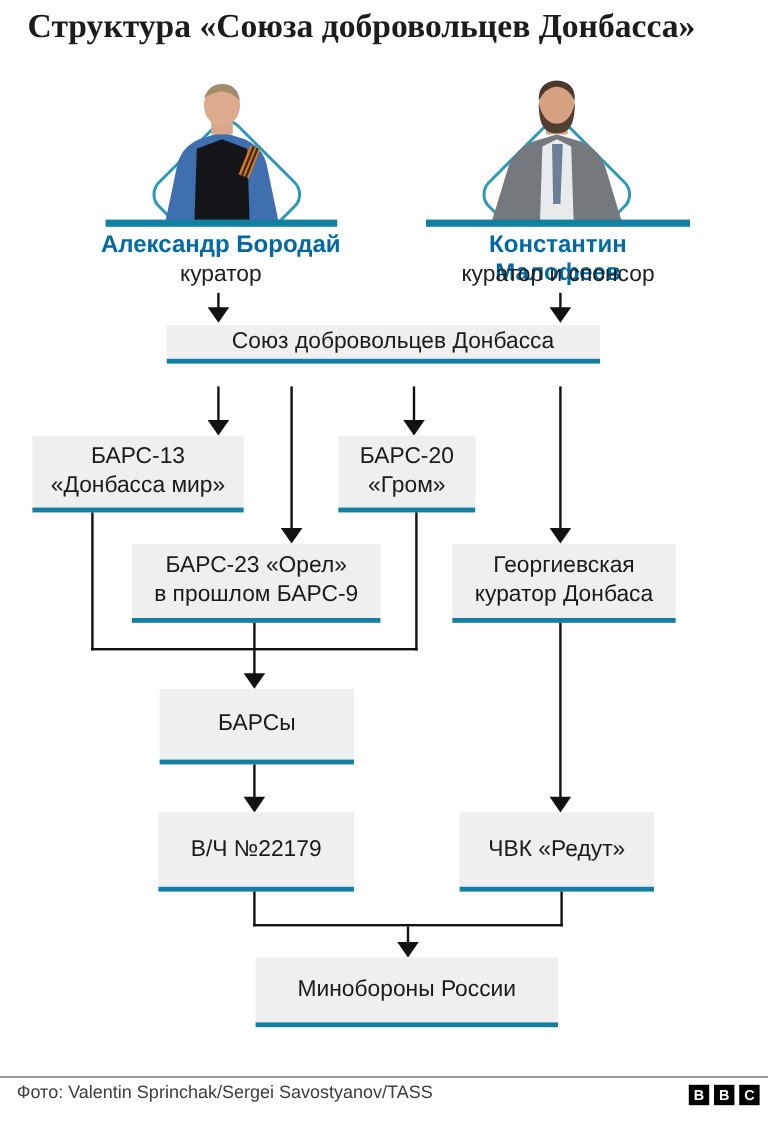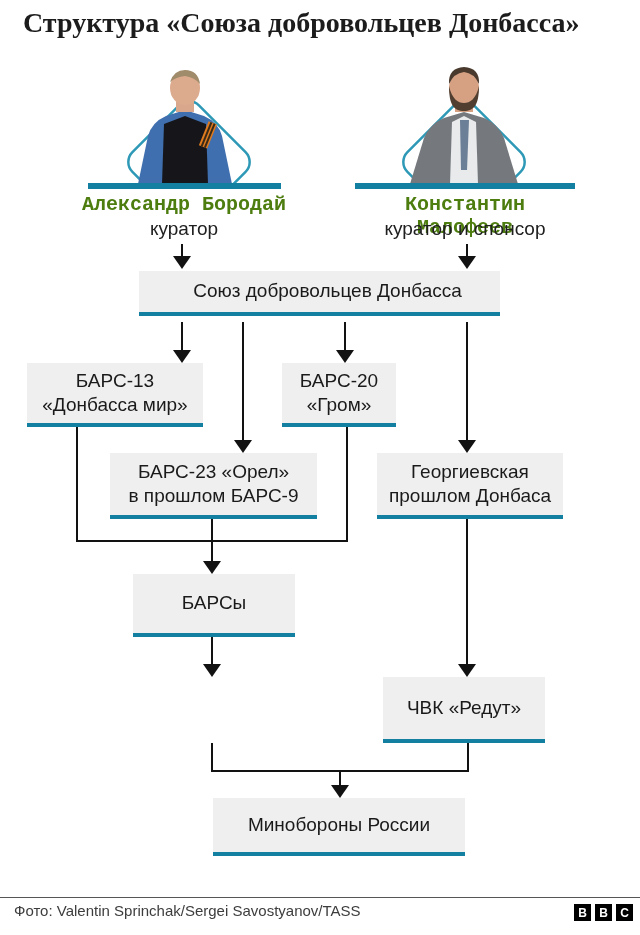--- a/index.html
+++ b/index.html
@@ -6,21 +6,21 @@
   .canvas{position:relative;width:640px;height:935px;background:#ffffff;
           font-family:"Liberation Sans",sans-serif;overflow:hidden;}
 
   .title{position:absolute;left:23px;top:6px;width:622px;
          font-family:"Liberation Serif",serif;font-weight:700;
          font-size:28px;line-height:1.2;color:#1c1c1c;}
 
   .person-photo{position:absolute;width:170px;height:126px;}
   .photo-bar{position:absolute;height:6px;background:#1380a1;}
   .person-name{position:absolute;width:220px;text-align:center;
-               font-weight:700;font-size:20px;color:#4d7c0f;font-family:Liberation Mono, monospace;}
+               font-weight:700;font-size:20px;color:#0369a1;}
   .person-role{position:absolute;width:220px;text-align:center;
                font-size:19px;color:#202020;}
 
   .node{position:absolute;background:#efefef;border-bottom:4px solid #1380a1;
         display:flex;flex-direction:column;align-items:center;justify-content:center;
         text-align:center;font-size:19px;line-height:1.28;color:#1a1a1a;box-sizing:border-box;}
 
   .vline{position:absolute;width:2px;background:#121212;}
   .hline{position:absolute;height:2px;background:#121212;}
   .arrowhead{position:absolute;width:0;height:0;
@@ -70,21 +70,21 @@
   </svg>
   <div class="photo-bar" style="left:355px;top:183px;width:220px;"></div>
   <div class="person-name" style="left:355px;top:193px;">Константин Малофеев</div>
   <div class="person-role" style="left:355px;top:218px;">куратор и спонсор</div>
 
   <div class="vline" style="left:181px;top:244px;height:13px;"></div>
   <div class="arrowhead" style="left:173px;top:256px;"></div>
   <div class="vline" style="left:466px;top:244px;height:13px;"></div>
   <div class="arrowhead" style="left:458px;top:256px;"></div>
 
-  <div class="node" style="left:139px;top:271px;width:361px;height:45px;padding-left:16px;">
+  <div class="node" style="left:139px;top:271px;width:361px;height:32px;padding-left:16px;">
     <span>Союз добровольцев Донбасса</span>
     <span></span>
   </div>
 
   <div class="vline" style="left:181px;top:322px;height:30px;"></div>
   <div class="arrowhead" style="left:173px;top:350px;"></div>
 
   <div class="vline" style="left:242px;top:322px;height:119px;"></div>
   <div class="arrowhead" style="left:234px;top:440px;"></div>
 
@@ -102,40 +102,44 @@
     <span>БАРС-20</span>
     <span>«Гром»</span>
   </div>
 
   <div class="node" style="left:110px;top:453px;width:207px;height:66px;justify-content:center;">
     <span>БАРС-23 «Орел»</span>
     <span>в прошлом БАРС-9</span>
   </div>
   <div class="node" style="left:377px;top:453px;width:186px;height:66px;">
     <span>Георгиевская</span>
-    <span>прошлом Донбаса</span>
+    <span>куратор Донбаса</span>
   </div>
 
   <div class="vline" style="left:76px;top:427px;height:115px;"></div>
   <div class="vline" style="left:346px;top:427px;height:115px;"></div>
   <div class="hline" style="left:76px;top:540px;width:272px;"></div>
   <div class="vline" style="left:211px;top:519px;height:43px;"></div>
   <div class="arrowhead" style="left:203px;top:561px;"></div>
 
   <div class="node" style="left:133px;top:574px;width:162px;height:63px;">
     <span>БАРСы</span>
     <span></span>
   </div>
 
   <div class="vline" style="left:211px;top:637px;height:28px;"></div>
   <div class="arrowhead" style="left:203px;top:664px;"></div>
 
   <div class="vline" style="left:466px;top:519px;height:146px;"></div>
   <div class="arrowhead" style="left:458px;top:664px;"></div>
 
+  <div class="node" style="left:132px;top:677px;width:163px;height:66px;">
+    <span>В/Ч №22179</span>
+    <span></span>
+  </div>
   <div class="node" style="left:383px;top:677px;width:162px;height:66px;">
     <span>ЧВК «Редут»</span>
     <span></span>
   </div>
 
   <div class="vline" style="left:211px;top:743px;height:29px;"></div>
   <div class="vline" style="left:467px;top:743px;height:29px;"></div>
   <div class="hline" style="left:211px;top:770px;width:258px;"></div>
   <div class="vline" style="left:339px;top:772px;height:14px;"></div>
   <div class="arrowhead" style="left:331px;top:785px;"></div>

